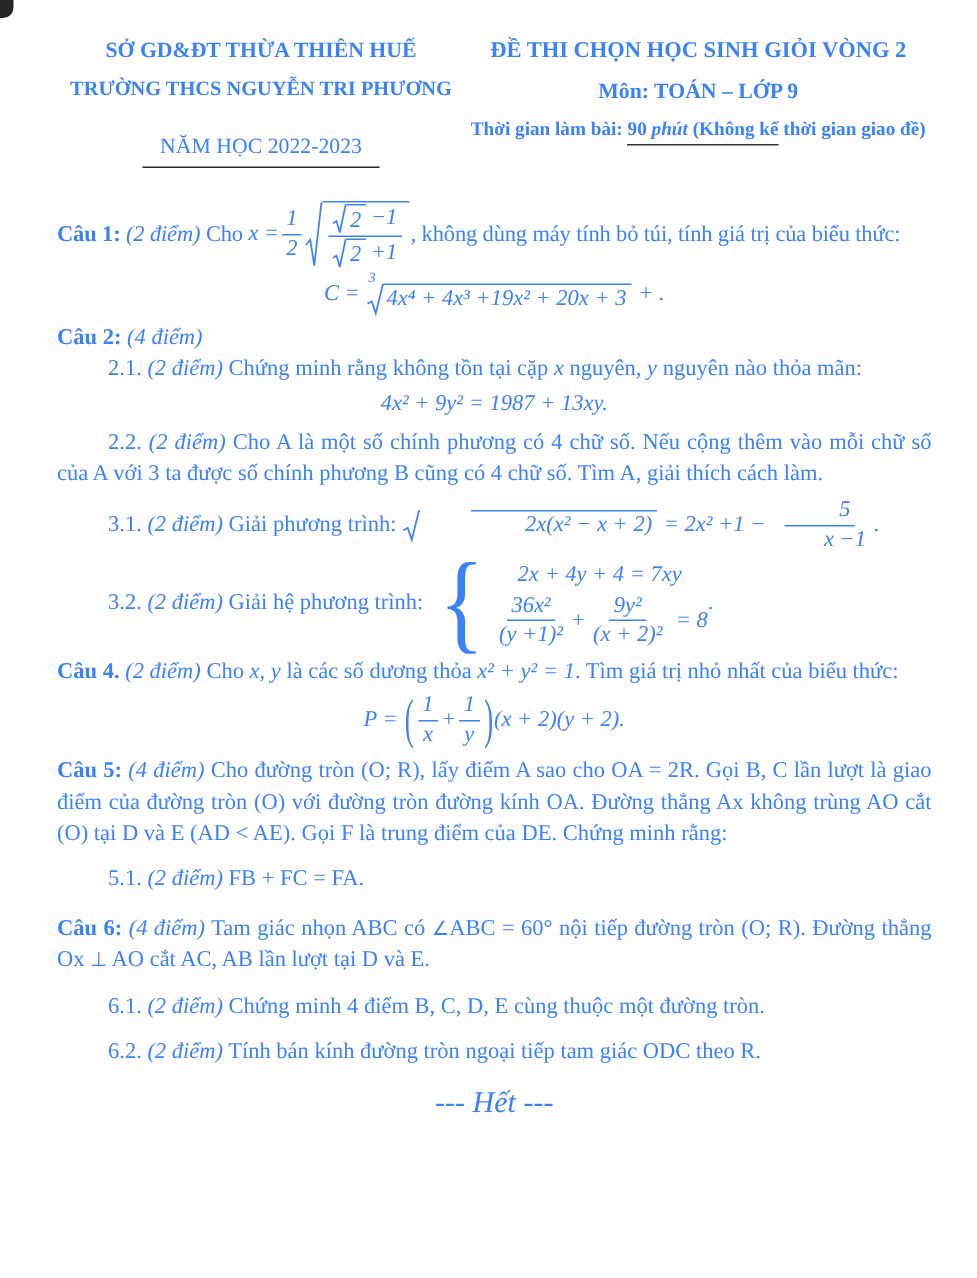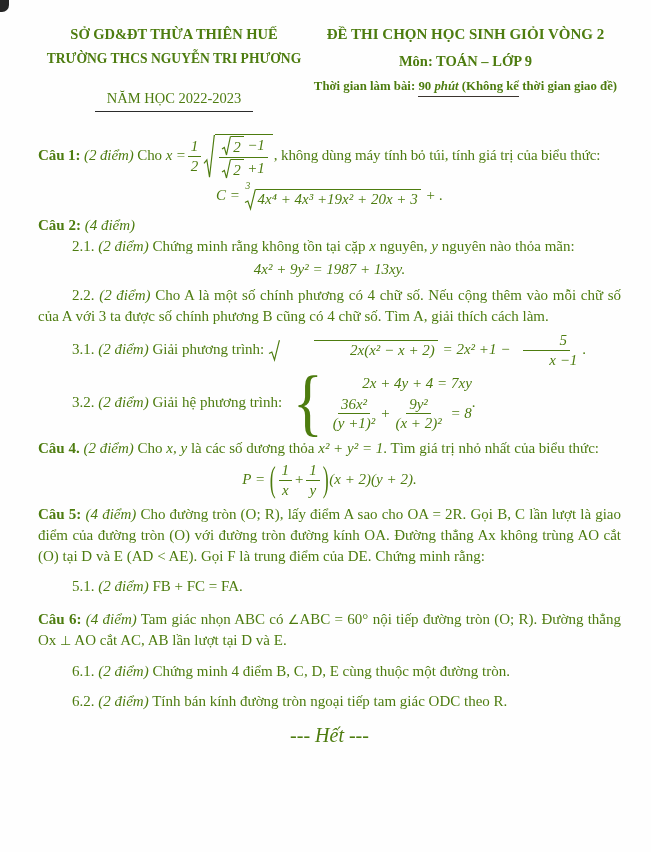--- a/index.html
+++ b/index.html
@@ -1,18 +1,18 @@
 <!DOCTYPE html>
 <html><head>
 <meta charset="utf-8">
 <style>
   html,body{margin:0;padding:0;background:#ffffff;}
   .page{
     position:relative;width:651px;height:852px;box-sizing:border-box;
-    background:#fefefe;color:#4d7c0f;overflow:hidden;
+    background:#fefefe;color:#3b82f6;overflow:hidden;
     padding:24px 30px 0 38px;
     font-family:"Liberation Serif","DejaVu Serif",serif;
     font-size:15px;line-height:1.38;
   }
   .corner-mark{position:absolute;left:0;top:0;width:9px;height:12px;background:#262626;border-bottom-right-radius:7px;}
   
   .hdr{display:flex;margin-bottom:22px;}
   .hcol{text-align:center;}
   .hleft{width:272px;}
   .hright{flex:1;}
@@ -45,21 +45,21 @@
   .sqrt>.rdc{display:inline-block;border-top:1.3px solid currentColor;padding:1.5px 3px 0 2px;line-height:1.18;}
   .sqrt.sm{padding-left:9px;margin:0;}
   .sqrt.sm>.rsign{width:9px;}
   .rsign path{stroke:currentColor;stroke-width:1.15;fill:none;vector-effect:non-scaling-stroke;}
   .ridx{position:absolute;left:1px;top:-7px;font-size:9.5px;line-height:1;}
   .cbrt{margin-top:6px;}
   
   .qrow{display:flex;align-items:center;padding-left:34px;margin:4px 0;}
   .system{display:inline-flex;align-items:center;margin-left:8px;}
   .brace{font-size:74px;line-height:0.78;font-weight:400;transform:scaleX(0.85);transform-origin:center;}
-  .sysrows{display:inline-flex;flex-direction:column;align-items:flex-end;row-gap:2px;margin-left:2px;}
+  .sysrows{display:inline-flex;flex-direction:column;align-items:center;row-gap:2px;margin-left:2px;}
   .srow{white-space:nowrap;}
   
   .bigp{display:inline-block;transform:scaleY(2.15) scaleX(1.05);font-size:17px;vertical-align:middle;margin:0 1px;font-style:normal;}
   .end{ text-align:center;font-style:italic;margin-top:10px;font-size:20px;}
   .subline{margin-top:10px;}
 </style>
 </head>
 <body>
 
 <div class="page">

